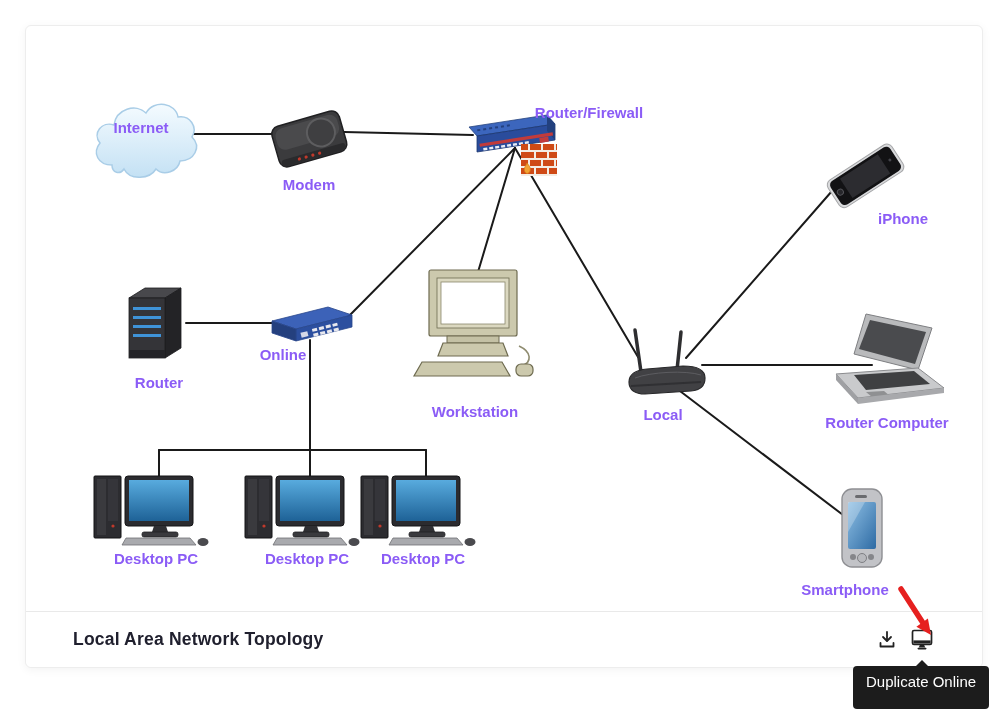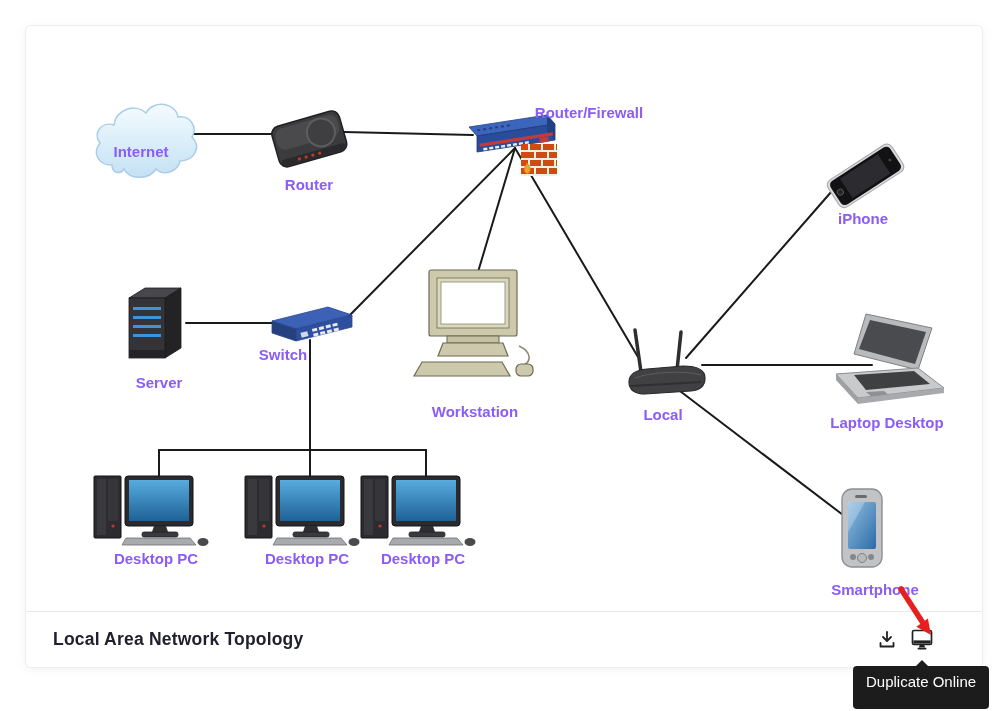--- a/index.html
+++ b/index.html
@@ -18,21 +18,21 @@
     transform:translateX(-50%);
     font-weight:bold;
   }
   .card-footer {
     position:absolute; left:0; right:0; bottom:0; height:56px;
     border-top:1px solid #e9e9e9;
     display:flex; align-items:center; justify-content:space-between;
     padding:0 48px 0 27px; background:#fff; border-radius:0 0 6px 6px;
   }
   .footer-title {
-    font-size:17.5px; font-weight:700; color:#20202e; letter-spacing:.2px;
+    font-size:17.5px; font-weight:700; color:#20202e; letter-spacing:.2px;margin-left:20px;
   }
   .footer-icons { display:flex; align-items:center; gap:13px; }
   .icon-btn { display:inline-flex; cursor:pointer; background:none; border:none; padding:0; }
   .tooltip {
     position:absolute; left:853px; top:666px; height:43px; line-height:31px;
     background:#1c1c1c; color:#fff; font-size:15px; font-weight:500;
     padding:0 13px; border-radius:4px; z-index:6; white-space:nowrap;
   }
   .tooltip::before {
     content:""; position:absolute; top:-6px; left:62px;
@@ -262,33 +262,33 @@
         <rect x="16" y="7" width="12" height="3" rx="1.5" fill="#6a6b6f"></rect>
         <rect x="9" y="14" width="28" height="47" rx="2" fill="url(#gphone)"></rect>
         <polygon points="9,14 26,14 9,44" fill="#ffffff" opacity="0.25"></polygon>
         <circle cx="14" cy="69" r="3" fill="#85868a"></circle>
         <circle cx="32" cy="69" r="3" fill="#85868a"></circle>
         <circle cx="23" cy="70" r="4.5" fill="#b8b9bd" stroke="#7e7f83"></circle>
       </svg>
     </div>
 
     <div class="layer">
-      <div class="node-label" style="left:115px;top:117px">Internet</div>
-      <div class="node-label" style="left:283px;top:150px">Router</div>
+      <div class="node-label" style="left:115px;top:93px">Internet</div>
+      <div class="node-label" style="left:283px;top:150px">Modem</div>
       <div class="node-label" style="left:563px;top:78px">Router/Firewall</div>
-      <div class="node-label" style="left:837px;top:184px">iPhone</div>
-      <div class="node-label" style="left:133px;top:348px">Server</div>
-      <div class="node-label" style="left:257px;top:320px">Switch</div>
+      <div class="node-label" style="left:877px;top:184px">iPhone</div>
+      <div class="node-label" style="left:133px;top:348px">Router</div>
+      <div class="node-label" style="left:257px;top:320px">Online</div>
       <div class="node-label" style="left:449px;top:377px">Workstation</div>
       <div class="node-label" style="left:637px;top:380px">Local</div>
-      <div class="node-label" style="left:861px;top:388px">Laptop Desktop</div>
+      <div class="node-label" style="left:861px;top:388px">Router Computer</div>
       <div class="node-label" style="left:130px;top:524px">Desktop PC</div>
       <div class="node-label" style="left:281px;top:524px">Desktop PC</div>
       <div class="node-label" style="left:397px;top:524px">Desktop PC</div>
-      <div class="node-label" style="left:849px;top:555px">Smartphone</div>
+      <div class="node-label" style="left:819px;top:555px">Smartphone</div>
     </div>
 
     <div class="card-footer">
       <div class="footer-title">Local Area Network Topology</div>
       <div class="footer-icons">
         <button class="icon-btn">
           <svg width="20" height="21" viewBox="0 0 20 21">
             <g fill="none" stroke="#222" stroke-width="1.8" stroke-linecap="round" stroke-linejoin="round">
               <path d="M10 3 v8.5"></path>
               <path d="M6 8 l4 4 4 -4"></path>

